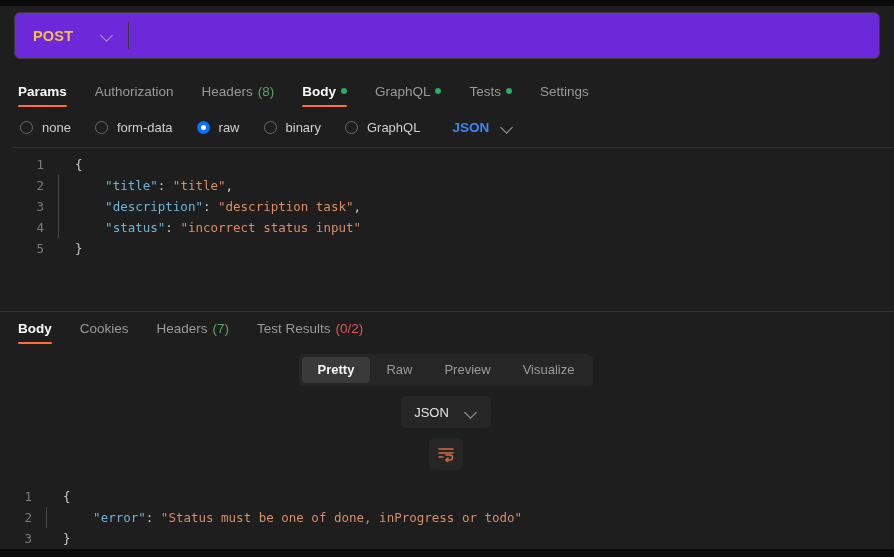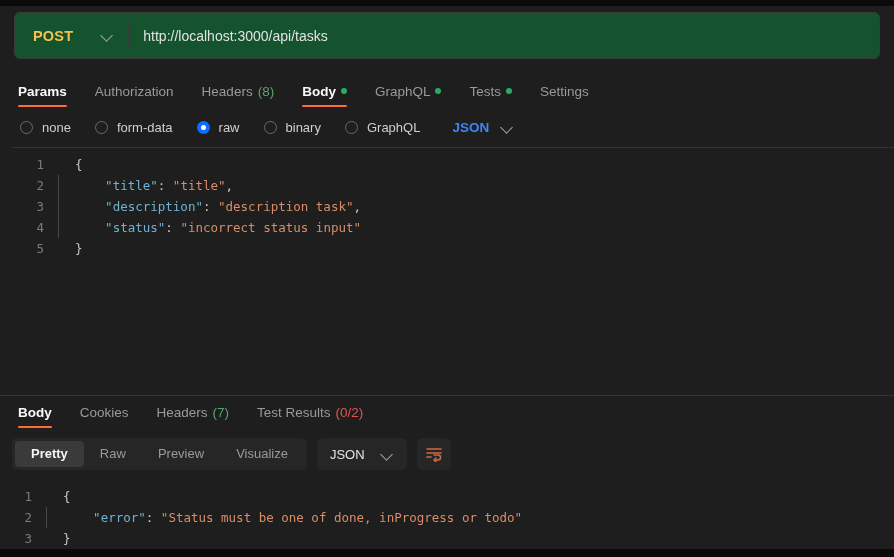--- a/index.html
+++ b/index.html
@@ -35,21 +35,21 @@
 
   
   .urlrow {
     flex: 0 0 auto;
     padding: 6px 14px 0 14px;
   }
   .urlbar {
     height: 45px;
     border: 1px solid #3a3a3a;
     border-radius: 6px;
-    background: #14532d;
+    background: #6d28d9;
     display: flex;
     align-items: stretch;
   }
   .method {
     display: flex;
     align-items: center;
     gap: 28px;
     padding: 0 14px 0 18px;
     cursor: pointer;
   }
@@ -257,20 +257,21 @@
     align-items: flex-end;
     padding: 12px 14px 0 14px;
     height: 32px;
     box-sizing: border-box;
   }
   .toolbar {
     display: flex;
     align-items: center;
     gap: 10px;
     padding: 10px 14px 8px 12px;
+    flex-direction: column;
   }
   .segment {
     display: flex;
     align-items: center;
     background: #262626;
     border-radius: 5px;
     height: 32px;
     padding: 3px;
     box-sizing: border-box;
   }
@@ -325,21 +326,20 @@
 
   <div class="topstrip"></div>
 
   <div class="urlrow">
     <div class="urlbar">
       <div class="method">
         <span class="method-label">POST</span>
         <span class="chev"></span>
       </div>
       <div class="vsep"></div>
-      <div class="urltext" title="Enter URL or paste text">http://localhost:3000/api/tasks</div>
     </div>
   </div>
 
   <div class="reqtabs">
     <div class="tab active" style="">
       <span>Params</span>
     </div>
     <div class="tab">
       <span>Authorization</span>
     </div>

